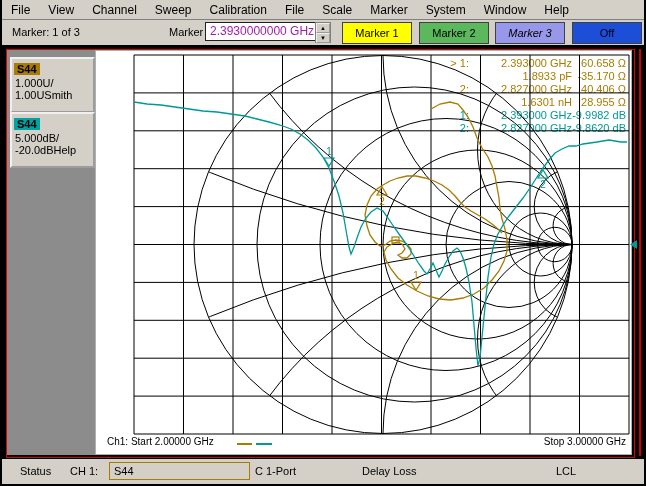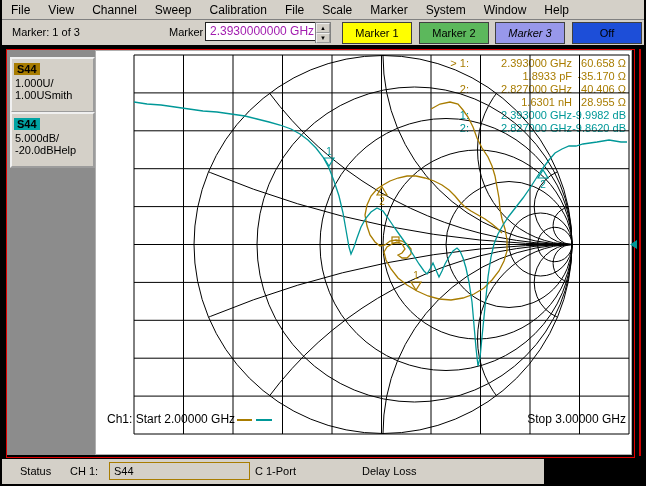--- a/index.html
+++ b/index.html
@@ -31,26 +31,26 @@
   .chip{display:inline-block;margin:1px 0 0 2px;padding:0 3px;font-size:11px;font-weight:bold;color:#000;}
   .tb-line{font-size:11px;line-height:12px;padding:0 3px;display:flex;justify-content:flex-start;}
   .plot{position:absolute;left:88px;top:0;width:537px;height:405px;background:#fff;
         box-shadow:inset 0 0 0 1px #b0b0b0;}
   .plot svg{position:absolute;left:0;top:0;overflow:visible;}
   .readout-row{position:absolute;left:0;width:531px;height:13px;font-size:11px;line-height:13px;white-space:pre;}
   .readout-row span{position:absolute;top:0;}
   .ro-label{right:157px;}
   .ro-freq{right:54px;}
   .ro-val{right:0px;margin-left:20px;}
-  .stim{position:absolute;top:360px;left:0;width:537px;height:18px;font-size:12px;color:#000;}
+  .stim{position:absolute;top:384px;left:0;width:537px;height:18px;font-size:10px;color:#000;}
   .stim-start{position:absolute;left:12px;top:2px;}
   .stim-stop{position:absolute;right:6px;top:2px;}
   .dash{position:absolute;top:9px;height:2px;}
   
-  .statusbar{position:absolute;left:2px;top:459px;width:542px;height:25px;background:#d4d0c8;
+  .statusbar{position:absolute;left:2px;top:459px;width:642px;height:25px;background:#d4d0c8;
              font-size:11px;color:#000;}
   .sb-item{position:absolute;top:6px;}
   .sb-tracebox{position:absolute;left:107px;top:3px;width:135px;height:16px;border:1px solid #a87c00;
                line-height:16px;padding-left:4px;}
 </style>
 </head>
 <body>
 
 <div class="app">
 

